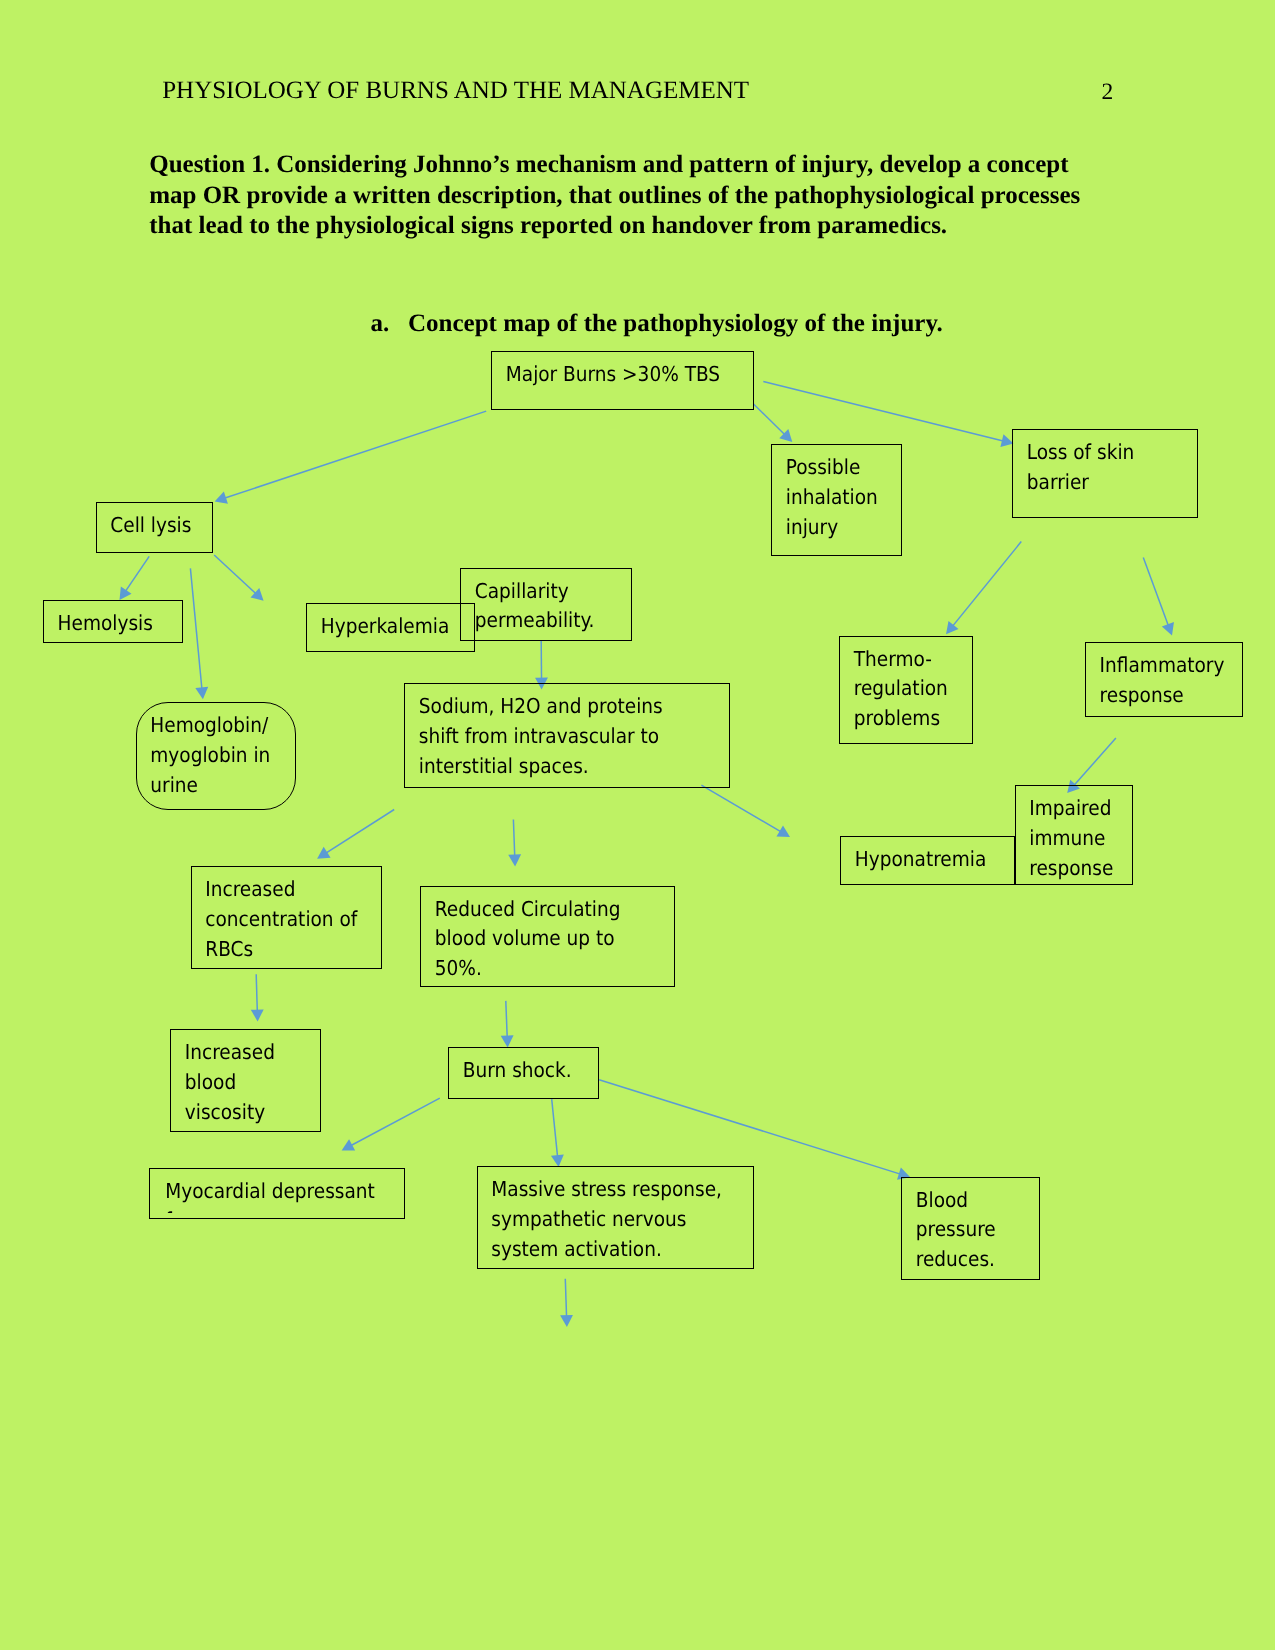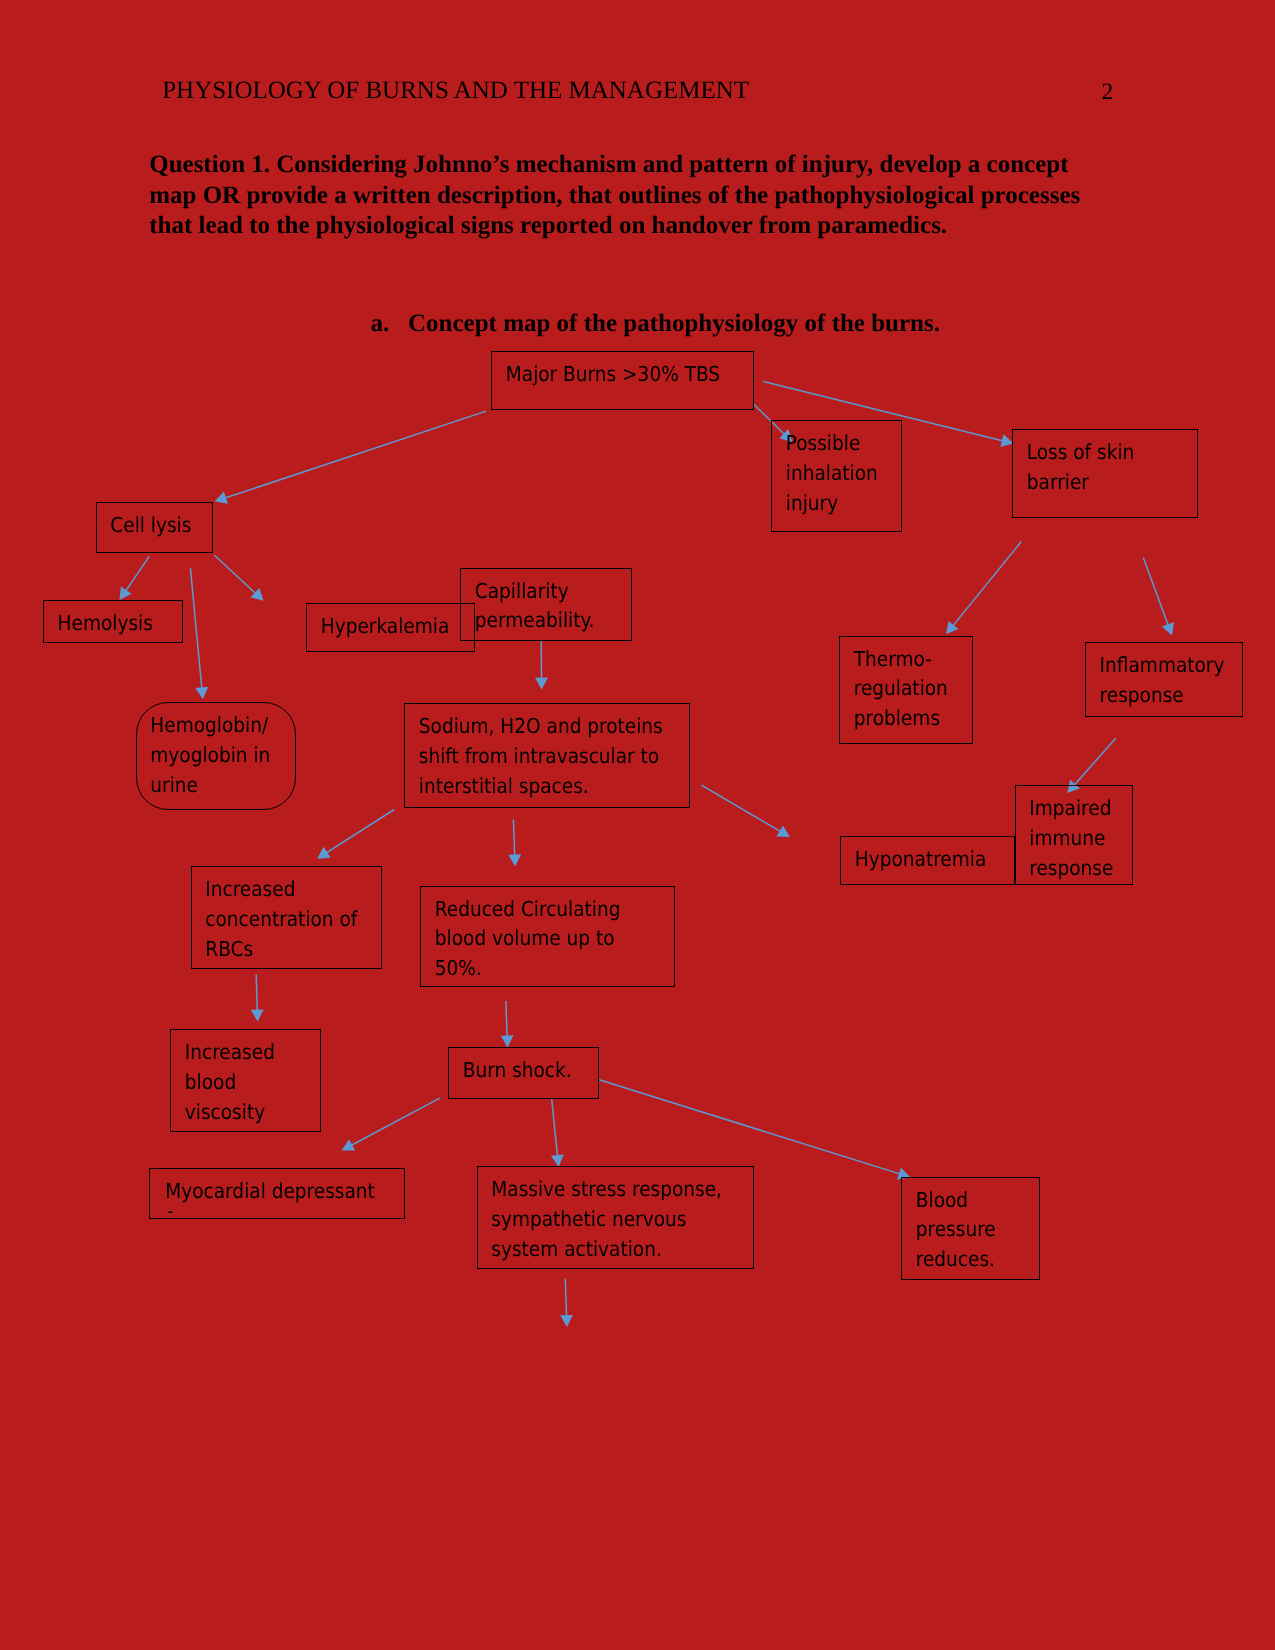--- a/index.html
+++ b/index.html
@@ -1,20 +1,20 @@
 <!DOCTYPE html>
 <html><head>
 <meta charset="utf-8">
 <style>
   html,body{margin:0;padding:0;background:#fff;}
   *{text-rendering:geometricPrecision;}
   #hdr-title,#hdr-page,#q1,#sub,.nbtext{filter:opacity(1);}
   body{width:1275px;height:1650px;position:relative;overflow:hidden;
        font-family:"Liberation Serif", serif;-webkit-font-smoothing:antialiased;}
-  .page{position:absolute;left:0;top:0;width:1275px;height:1650px;background:#b91c1c;}
+  .page{position:absolute;left:0;top:0;width:1275px;height:1650px;background:#bef264;}
   #hdr-title{position:absolute;left:162.2px;top:78.1px;font-size:25px;color:#000;white-space:nowrap;line-height:1;}
   #hdr-page{position:absolute;left:1101.5px;top:81.0px;font-size:23.5px;color:#000;line-height:1;}
   #q1{position:absolute;left:149.2px;top:150.2px;width:940px;font-size:25px;font-weight:bold;
       line-height:30.6px;color:#000;text-align:left;}
   #sub{position:absolute;left:370.5px;top:310.8px;font-size:25px;font-weight:bold;color:#000;
        white-space:nowrap;line-height:1;}
   #mapwrap{position:absolute;left:0;top:0;width:1275px;height:1650px;}
   .nbtext{white-space:pre-line;}
   .nb{position:absolute;border:1.5px solid #000;box-sizing:border-box;background:transparent;
       font-family:"DejaVu Sans", sans-serif;font-stretch:condensed;font-size:20.6px;color:#000000;line-height:29.8px;
@@ -24,21 +24,21 @@
 </head>
 <body>
 
 <div class="page">
 
   <div id="hdr-title">PHYSIOLOGY OF BURNS AND THE MANAGEMENT</div>
   <div id="hdr-page">2</div>
 
   <div id="q1">Question 1. Considering Johnno’s mechanism and pattern of injury, develop a concept map OR provide a written description, that outlines of the pathophysiological processes that lead to the physiological signs reported on handover from paramedics.</div>
 
-  <div id="sub">a.  Concept map of the pathophysiology of the burns.</div>
+  <div id="sub">a.  Concept map of the pathophysiology of the injury.</div>
 
   <div id="mapwrap">
     <svg class="arrows" viewBox="0 0 1275 1650">
         <g>
           <line x1="486.2" y1="411.1" x2="219.68" y2="499.81" stroke="#5B9BD5" stroke-width="1.5" stroke-linecap="butt"></line>
           <polygon points="214.60,501.50 223.85,491.62 227.93,503.86" fill="#5B9BD5"></polygon>
         </g>
         <g>
           <line x1="753.5" y1="404" x2="788.47" y2="438.25" stroke="#5B9BD5" stroke-width="1.5" stroke-linecap="butt"></line>
           <polygon points="792.30,442.00 779.29,438.28 788.31,429.07" fill="#5B9BD5"></polygon>
@@ -108,38 +108,38 @@
           <polygon points="910.30,1177.20 897.02,1179.80 900.87,1167.49" fill="#5B9BD5"></polygon>
         </g>
         <g>
           <line x1="565.3" y1="1278.7" x2="566.72" y2="1321.65" stroke="#5B9BD5" stroke-width="1.5" stroke-linecap="butt"></line>
           <polygon points="566.90,1327.00 560.06,1315.32 572.95,1314.89" fill="#5B9BD5"></polygon>
         </g>
       </svg>
     <div id="boxlayer">
         <div class="nb" style="left: 491px; top: 351px; width: 263px; height: 59px; padding: 0px;"><div class="nbtext" style="padding: 8.2px 0px 0px 13.8px;">Major Burns &gt;30% TBS</div></div>
         <div class="nb" style="left: 95.5px; top: 502px; width: 117px; height: 51px; padding: 0px;"><div class="nbtext" style="padding: 8.2px 0px 0px 13.8px;">Cell lysis</div></div>
-        <div class="nb" style="left: 771px; top: 420px; width: 131px; height: 112px; padding: 0px;"><div class="nbtext" style="padding: 8.2px 0px 0px 13.8px;">Possible
+        <div class="nb" style="left: 771px; top: 444px; width: 131px; height: 112px; padding: 0px;"><div class="nbtext" style="padding: 8.2px 0px 0px 13.8px;">Possible
 inhalation
 injury</div></div>
         <div class="nb" style="left: 1012px; top: 429px; width: 186px; height: 89px; padding: 0px;"><div class="nbtext" style="padding: 8.2px 0px 0px 13.8px;">Loss of skin
 barrier</div></div>
         <div class="nb" style="left: 42.8px; top: 600.3px; width: 140px; height: 43px; padding: 0px;"><div class="nbtext" style="padding: 8.2px 0px 0px 13.8px;">Hemolysis</div></div>
         <div class="nb" style="left: 260px; top: 602.5px; width: 169px; height: 49px; padding: 0px; margin-left: 46px;"><div class="nbtext" style="padding: 8.2px 0px 0px 13.8px;">Hyperkalemia</div></div>
         <div class="nb" style="left: 460px; top: 567.5px; width: 172px; height: 73px; padding: 0px;"><div class="nbtext" style="padding: 8.2px 0px 0px 13.8px;">Capillarity
 permeability.</div></div>
         <div class="nb" style="left: 839px; top: 635.5px; width: 134px; height: 108px; padding: 0px;"><div class="nbtext" style="padding: 8.2px 0px 0px 13.8px;">Thermo-
 regulation
 problems</div></div>
         <div class="nb" style="left: 1084.8px; top: 642px; width: 158px; height: 75px; padding: 0px;"><div class="nbtext" style="padding: 8.2px 0px 0px 13.8px;">Inflammatory
 response</div></div>
         <div class="nb" style="left: 135.5px; top: 702px; width: 160px; height: 108px; padding: 0px; border-radius: 32px;"><div class="nbtext" style="padding: 8.2px 0px 0px 13.8px;">Hemoglobin/
 myoglobin in
 urine</div></div>
-        <div class="nb" style="left: 404px; top: 703px; width: 286px; height: 105px; padding: 0px;"><div class="nbtext" style="padding: 8.2px 0px 0px 13.8px;">Sodium, H2O and proteins
+        <div class="nb" style="left: 404px; top: 683px; width: 326px; height: 105px; padding: 0px;"><div class="nbtext" style="padding: 8.2px 0px 0px 13.8px;">Sodium, H2O and proteins
 shift from intravascular to
 interstitial spaces.</div></div>
         <div class="nb" style="left: 840px; top: 836px; width: 175px; height: 49px; padding: 0px;"><div class="nbtext" style="padding: 8.2px 0px 0px 13.8px;">Hyponatremia</div></div>
         <div class="nb" style="left: 1014.5px; top: 785px; width: 118px; height: 100px; padding: 0px;"><div class="nbtext" style="padding: 8.2px 0px 0px 13.8px;">Impaired
 immune
 response</div></div>
         <div class="nb" style="left: 190.5px; top: 866px; width: 191px; height: 103px; padding: 0px;"><div class="nbtext" style="padding: 8.2px 0px 0px 13.8px;">Increased
 concentration of
 RBCs</div></div>
         <div class="nb" style="left: 420px; top: 885.5px; width: 255px; height: 101px; padding: 0px;"><div class="nbtext" style="padding: 8.2px 0px 0px 13.8px;">Reduced Circulating

